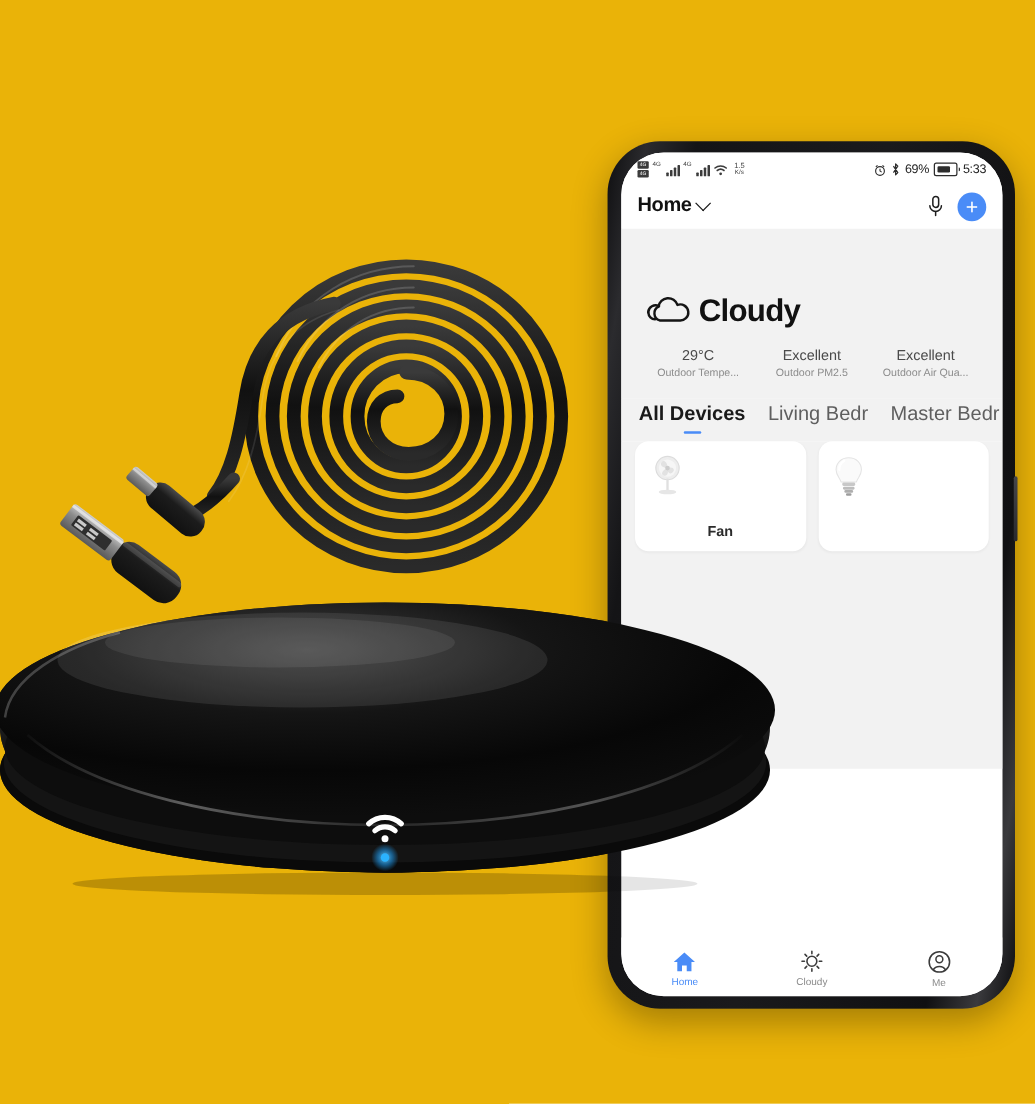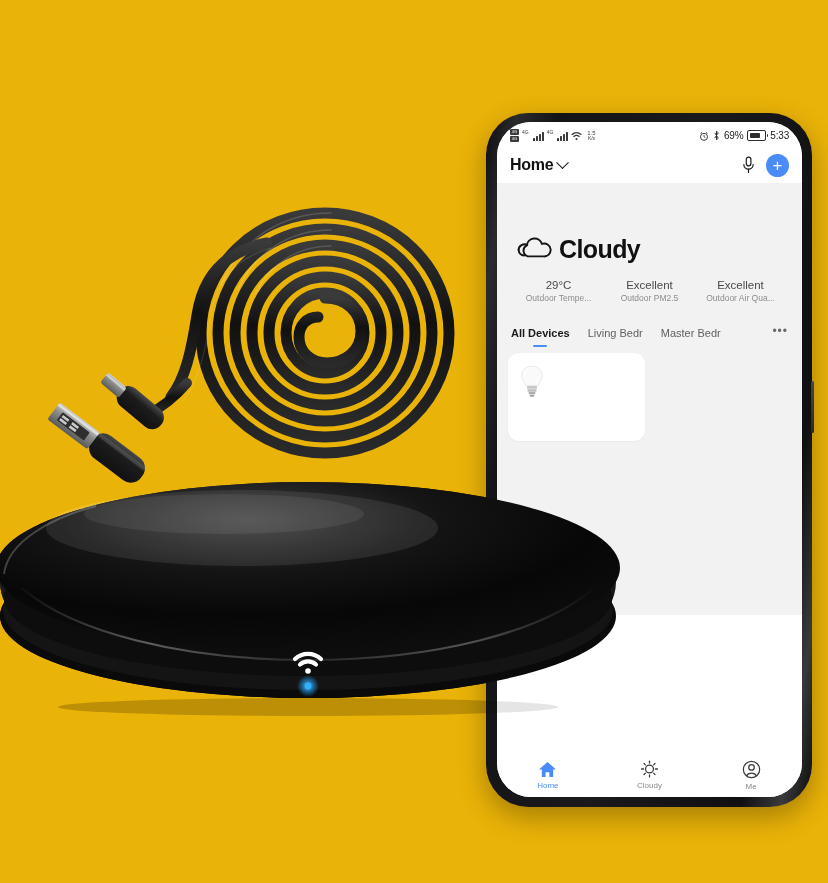--- a/index.html
+++ b/index.html
@@ -84,21 +84,21 @@
   .w-col{flex:1;min-width:0;}
   .w-col .v{font-size:11.5px;color:#4a4a4a;margin-bottom:2px;white-space:nowrap;}
   .w-col .l{font-size:8.5px;color:#8c8c8c;white-space:nowrap;overflow:hidden;text-overflow:ellipsis;}
 
   
   .tabs{
     background:#f2f2f2;display:flex;align-items:flex-start;
     padding:4px 14px 6px 14px;box-sizing:border-box;gap:18px;
   }
   .tab{position:relative;padding-bottom:6px;white-space:nowrap;}
-  .tab .lbl{font-size:11px;color:#5f5f5f;}
+  .tab .lbl{font-size:16px;color:#5f5f5f;}
   .tab.active .lbl{color:#1a1a1a;font-weight:bold;}
   .tab.active::after{
     content:"";position:absolute;left:50%;transform:translateX(-50%);
     bottom:0;width:14px;height:2.5px;border-radius:2px;background:#4a8cf7;
   }
   .tab-more{font-size:12px;color:#6a6a6a;letter-spacing:1px;margin-left:auto;padding-top:1px;}
 
   
   .grid-area{background:#f2f2f2;padding:0 11px 12px 11px;min-height:250px;}
   .grid{display:grid;grid-template-columns:1fr 1fr;gap:10px;}
@@ -353,20 +353,35 @@
         <div class="tab">
           <span class="lbl">Master Bedr</span>
         </div>
         <div class="tab-more">•••</div>
       </div>
 
       <div class="grid-area">
         <div class="grid">
 
 
+          <div class="card">
+            <div class="ic">
+              <svg width="28" height="34" viewBox="0 0 30 36">
+                <circle cx="15" cy="11" r="10" fill="#ededed" stroke="#dcdcdc" stroke-width="1"></circle>
+                <circle cx="15" cy="11" r="7.4" fill="#f6f6f6"></circle>
+                <path d="M15 11 C15 5 11 3.5 9.6 6.5 C8.4 9 11.5 11 15 11Z" fill="#e2e2e2"></path>
+                <path d="M15 11 C20.6 9.2 21.8 13 19 15 C16.6 16.8 14.3 13.8 15 11Z" fill="#e2e2e2"></path>
+                <path d="M15 11 C9.6 13.4 9 17 12.3 17.6 C15.2 18 16.2 14 15 11Z" fill="#e2e2e2"></path>
+                <circle cx="15" cy="11" r="2" fill="#cdcdcd"></circle>
+                <rect x="14" y="20" width="2" height="10" fill="#e0e0e0"></rect>
+                <ellipse cx="15" cy="31.5" rx="7.5" ry="2" fill="#e6e6e6"></ellipse>
+              </svg>
+            </div>
+            <div class="nm">Fan</div>
+          </div>
 
           <div class="card">
             <div class="ic">
               <svg width="24" height="34" viewBox="0 0 26 36">
                 <path d="M13 2 C19.8 2 24 6.8 24 12.4 C24 17 20.6 19.6 19.6 23 H6.4 C5.4 19.6 2 17 2 12.4 C2 6.8 6.2 2 13 2Z" fill="#fafafa" stroke="#e4e4e4" stroke-width=".9"></path>
                 <path d="M9 4.5 C6 6.4 4.6 9.2 4.8 12.4" fill="none" stroke="#ffffff" stroke-width="2" stroke-linecap="round"></path>
                 <rect x="7.4" y="23.4" width="11.2" height="3" rx="1.2" fill="#c8c8c8"></rect>
                 <rect x="8" y="27" width="10" height="2.6" rx="1.1" fill="#bdbdbd"></rect>
                 <rect x="9.2" y="30" width="7.6" height="2.4" rx="1.1" fill="#aeaeae"></rect>
                 <rect x="10.6" y="32.8" width="4.8" height="2.2" rx="1" fill="#9d9d9d"></rect>

